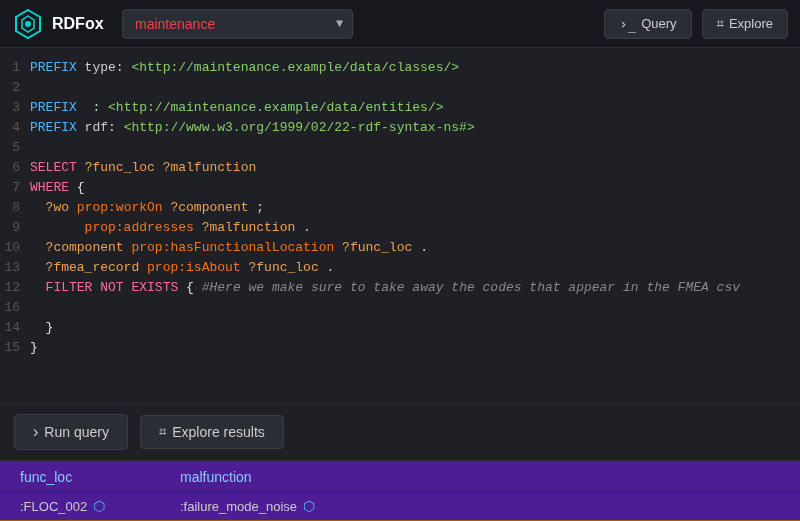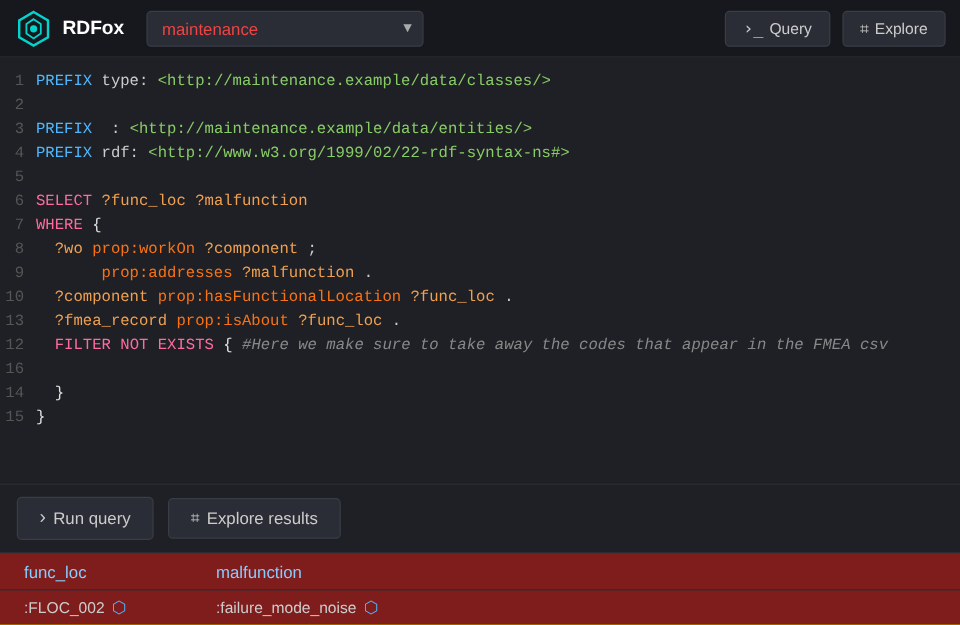--- a/index.html
+++ b/index.html
@@ -171,21 +171,21 @@
       color: #ccc;
       padding: 8px 18px;
       border-radius: 4px;
       font-size: 14px;
       font-family: Arial, sans-serif;
       cursor: pointer;
     }
 
     
     .results-area {
-      background: #7f1d1d;
+      background: #4c1d95;
       border-top: 1px solid #2a2d35;
       padding: 0;
     }
 
     .results-header {
       display: flex;
       border-bottom: 1px solid #2a2d35;
       padding: 8px 0 6px 20px;
       gap: 0;
     }

